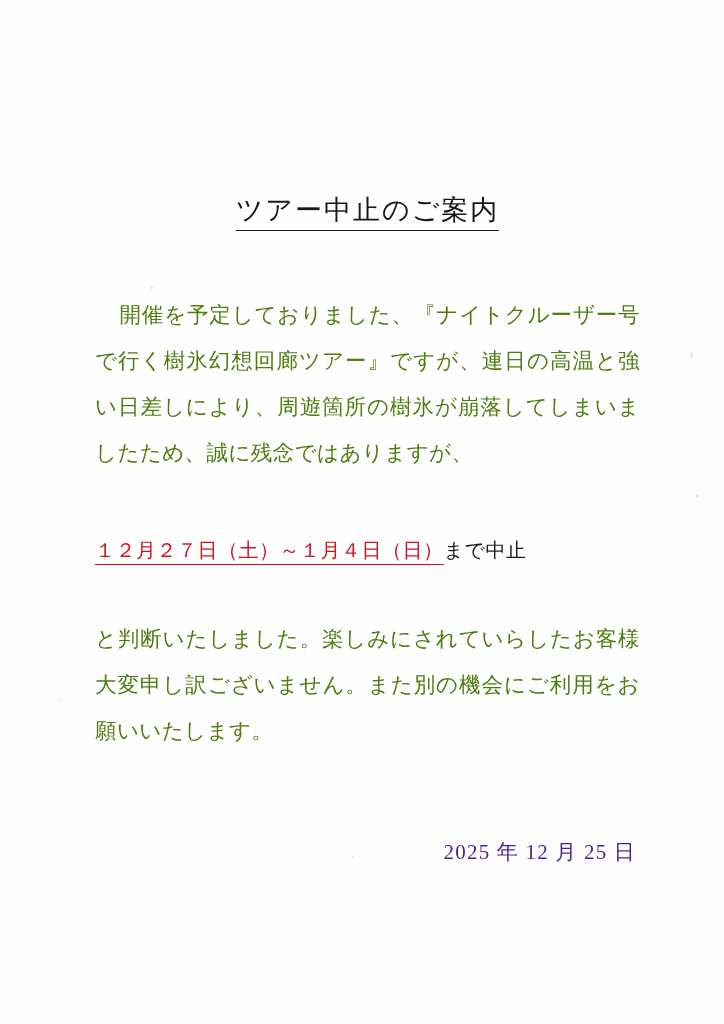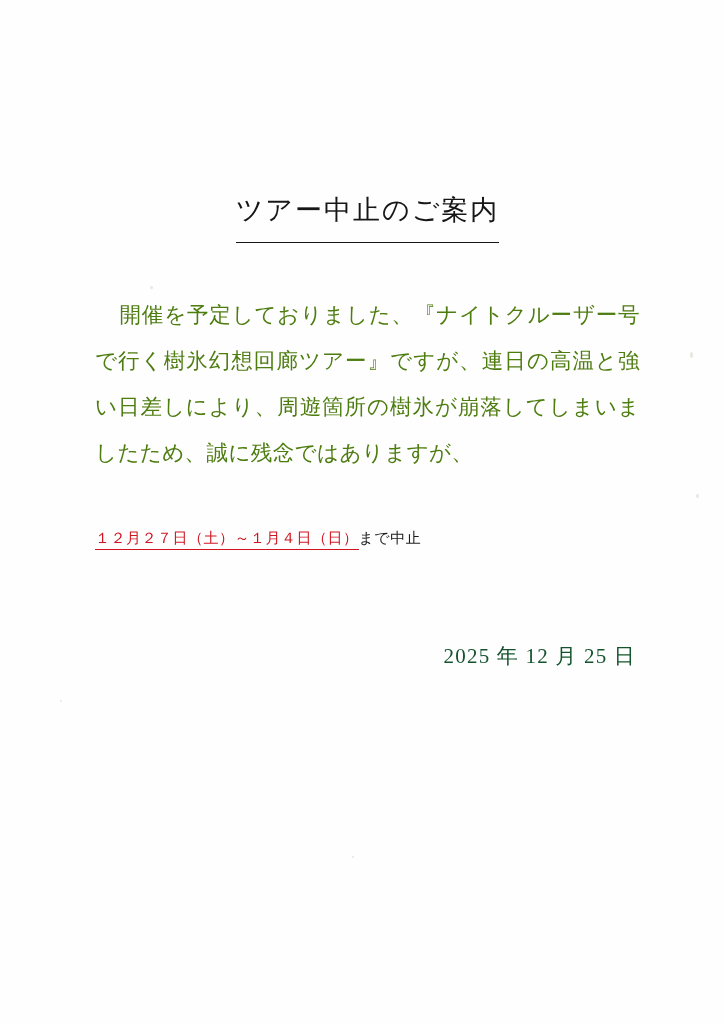--- a/index.html
+++ b/index.html
@@ -42,43 +42,43 @@
   .doc-title {
     text-align: center;
     font-size: 27px;
     letter-spacing: 2px;
     margin-top: 192px;
     font-weight: 500;
     color: #161616;
   }
   .doc-title span {
     border-bottom: 1.6px solid #161616;
-    padding-bottom: 17px;
+    padding-bottom: 5px;
   }
 
   .para {
     font-size: 21.5px;
     line-height: 46px;
     letter-spacing: 0.4px;
     color: #4d7c0f;
     text-align: justify;
     text-justify: inter-ideograph;
   }
 
   .body-1 {
     margin-top: 64px;
   }
   .body-1 .indent {
     display: inline-block;
     width: 24px;
   }
 
   .highlight-line {
-    margin-top: 42px;
-    font-size: 15px;
+    margin-top: 54px;
+    font-size: 20px;
     line-height: 40px;
     letter-spacing: 0.5px;
     color: #cf1420;
   }
   .highlight-line .underline {
     border-bottom: 1.8px solid #cf1420;
     padding-bottom: 3px;
   }
   .highlight-line .plain {
     color: #1a1a1a;
@@ -90,21 +90,21 @@
 
   .sign-block {
     margin-top: 76px;
     text-align: right;
     padding-right: 4px;
   }
   .sign-line {
     font-size: 21px;
     line-height: 45px;
     letter-spacing: 1.2px;
-    color: #14532d;
+    color: #4c1d95;
   }
   .sign-org {
     padding-right: 6px;
   }
 </style>
 </head>
 <body>
 
 <div class="page">
 
@@ -117,19 +117,20 @@
   <div class="content">
 
     <div class="doc-title">
       <span>ツアー中止のご案内</span>
     </div>
 
     <div class="para body-1"><span class="indent"></span><span>開催を予定しておりました、『ナイトクルーザー号で行く樹氷幻想回廊ツアー』ですが、連日の高温と強い日差しにより、周遊箇所の樹氷が崩落してしまいましたため、誠に残念ではありますが、</span></div>
 
     <div class="highlight-line"><span class="underline">１２月２７日（土）～１月４日（日）</span><span class="plain">まで中止</span></div>
 
+    <div class="para body-2">と判断いたしました。楽しみにされていらしたお客様大変申し訳ございません。また別の機会にご利用をお願いいたします。</div>
 
     <div class="sign-block">
       <div class="sign-line">2025 年 12 月 25 日</div>
     </div>
 
   </div>
 </div>
 
 </body></html>

